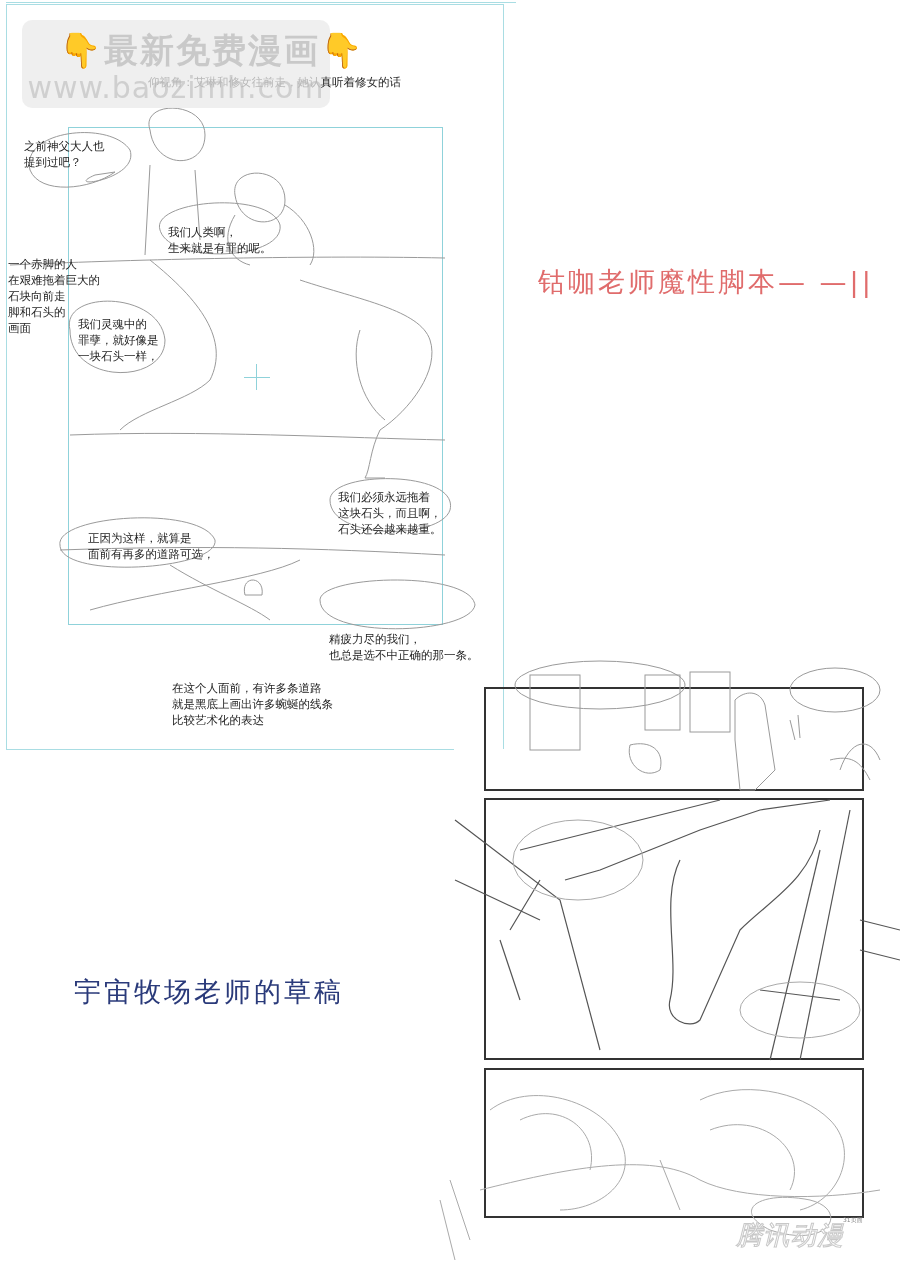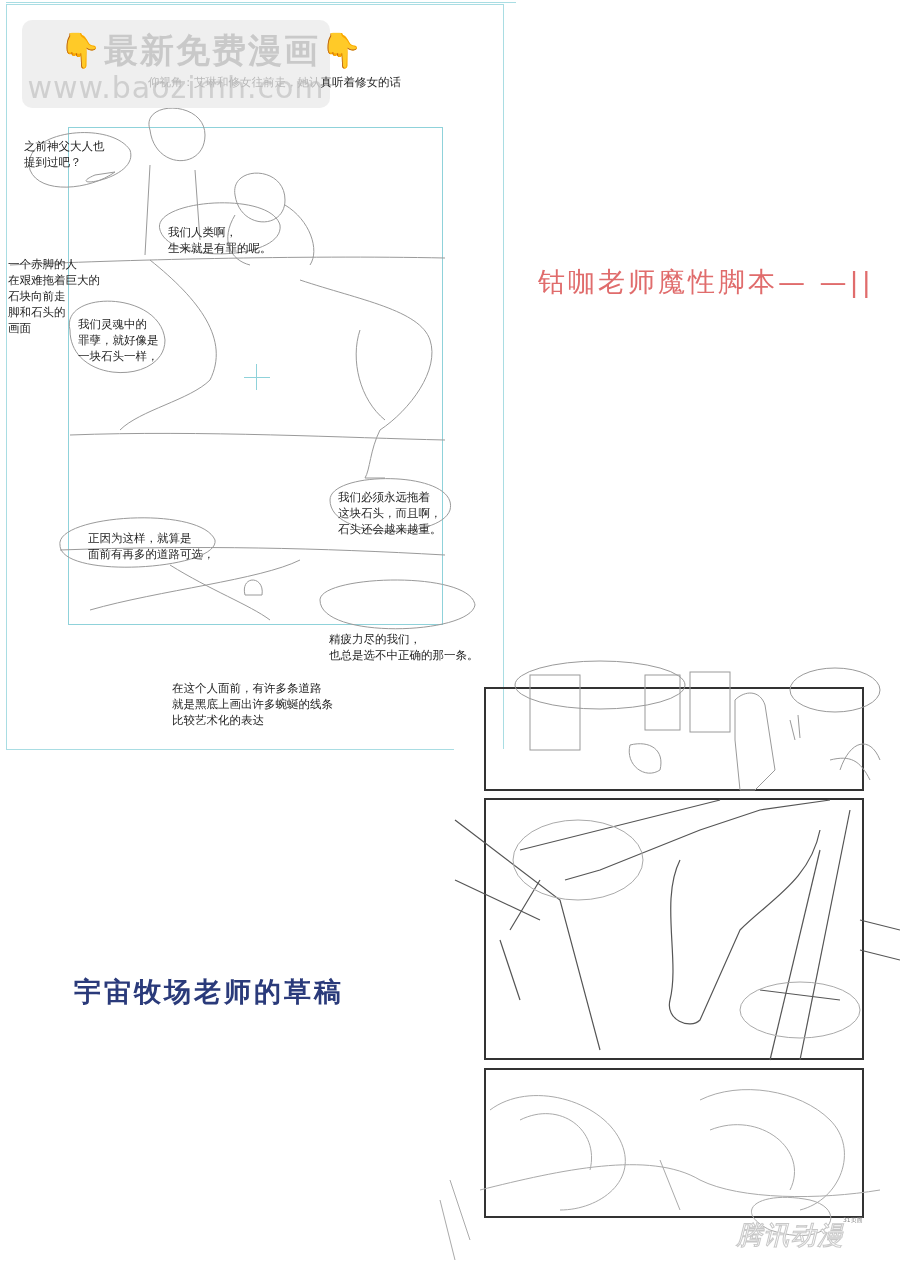--- a/index.html
+++ b/index.html
@@ -11,21 +11,21 @@
     .inner-frame { position: absolute; left: 68px; top: 127px; width: 375px; height: 498px; border: 1px solid #8fd2da; box-sizing: border-box; }
     .cross-h { position: absolute; left: 244px; top: 377px; width: 26px; height: 1px; background: #8fd2da; }
     .cross-v { position: absolute; left: 256px; top: 364px; width: 1px; height: 26px; background: #8fd2da; }
     .text { font-size: 11.5px; line-height: 16px; color: #1e1e1e; white-space: pre; }
     .faint { color: #b8b8b8; }
     .watermark { position: absolute; left: 22px; top: 20px; width: 308px; height: 88px; background: rgba(236,236,236,0.85); border-radius: 10px; }
     .wm-line1 { position: absolute; left: 0; top: 8px; width: 308px; text-align: center; font-size: 34px; font-weight: bold; color: #c9c9c9; letter-spacing: 2px; padding-left: 36px; }
     .wm-line2 { position: absolute; left: 0; top: 50px; width: 308px; text-align: center; font-size: 30px; color: #cfcfcf; letter-spacing: 1px; }
     .hand { color: #f2b233; }
     .title-red { font-size: 27px; color: #e06c6c; letter-spacing: 3px; font-weight: normal; white-space: pre; }
-    .title-blue { font-size: 27px; color: #2a3a7a; font-weight: bold; letter-spacing: 3px; white-space: pre; }
+    .title-blue { font-size: 27px; color: #2a3a7a; font-weight: normal; letter-spacing: 3px; white-space: pre; }
     .panel { position: absolute; border: 2px solid #333; box-sizing: border-box; background: transparent; }
     svg { position: absolute; left: 0; top: 0; }
     .logo-wm { position: absolute; left: 736px; top: 1218px; font-size: 26px; font-weight: normal; font-style: italic; color: #ffffff; -webkit-text-stroke: 1px #c8c8c8; letter-spacing: 1px; }
     .pageno { position: absolute; left: 843px; top: 1216px; font-size: 6px; color: #888; }
   </style>
 </head>
 <body>
 
 <div class="page-top"></div>
 <div class="page-border"></div>

